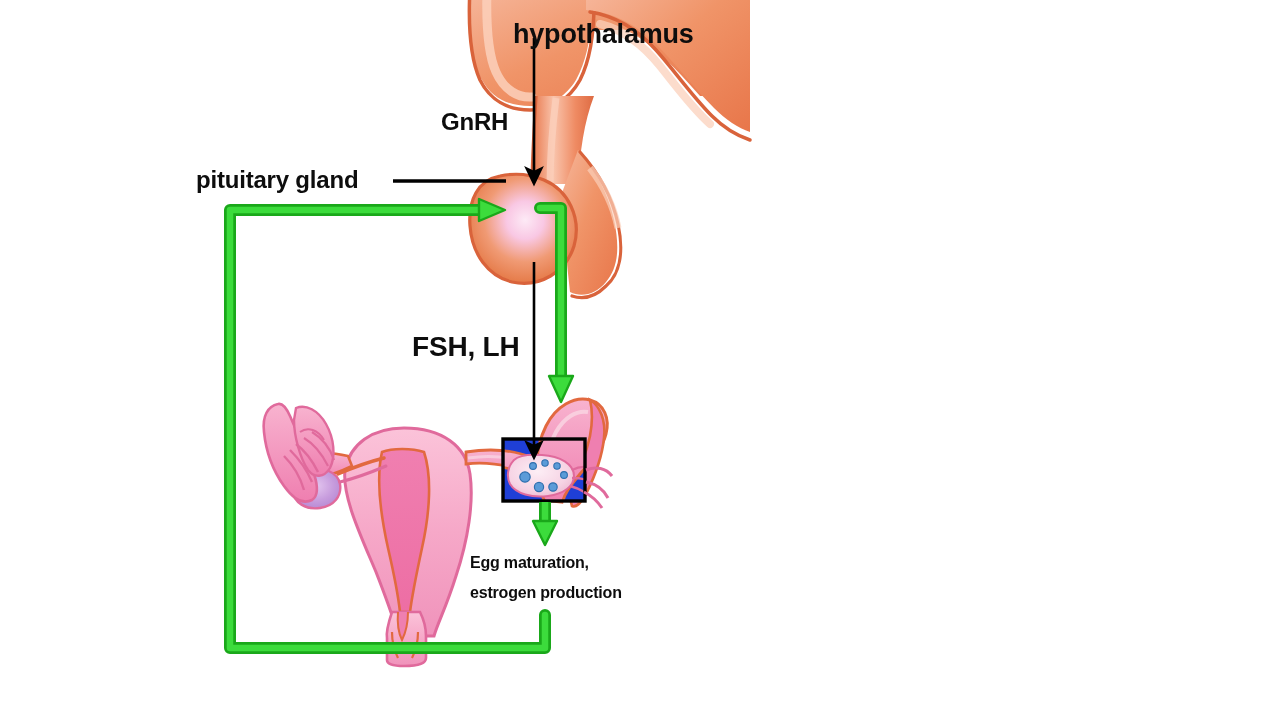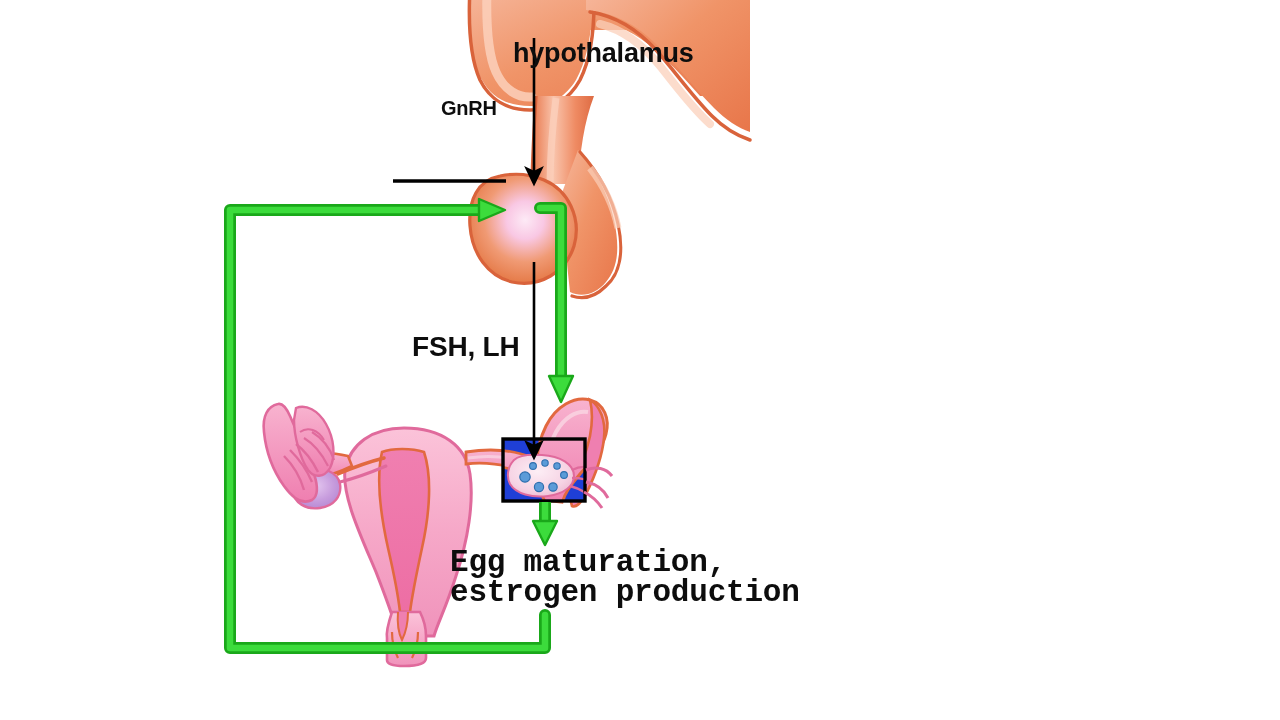--- a/index.html
+++ b/index.html
@@ -22,26 +22,25 @@
     color: #0d0d0d;
     white-space: pre;
     line-height: 1.18;
     letter-spacing: -0.2px;
   }
   #lbl-hypothalamus {
     left: 513px;
     top: 19px;
     font-size: 27px;
     z-index: 40;
-    margin-top: 19px;
   }
   #lbl-gnrh {
     left: 441px;
-    top: 97px;
-    font-size: 20px;
+    top: 108px;
+    font-size: 24px;
     z-index: 40;
   }
   #lbl-pituitary {
     left: 196px;
     top: 166px;
     font-size: 24px;
     z-index: 40;
   }
   #lbl-fshlh {
     left: 412px;
@@ -50,26 +49,25 @@
     z-index: 40;
   }
   #lbl-surge {
     left: 616px;
     top: 272px;
     font-size: 23.5px;
     line-height: 29.5px;
     z-index: 40;
   }
   #lbl-egg {
-    left: 450px;
+    left: 470px;
     top: 548px;
-    font-size: 31px;
+    font-size: 16px;
     line-height: 29.5px;
     z-index: 40;
-    font-family: Liberation Mono, monospace;
   }
   svg.layer {
     position: absolute;
     left: 0;
     top: 0;
     width: 1280px;
     height: 720px;
   }
   #anatomy { z-index: 10; }
   #arrows  { z-index: 30; }
@@ -289,20 +287,21 @@
       <path d="M 545 615 L 545 648 L 230 648 L 230 210 L 482 210" fill="none" stroke="#1aa81a" stroke-width="12" stroke-linecap="round" stroke-linejoin="round"></path>
       <path d="M 545 615 L 545 648 L 230 648 L 230 210 L 482 210" fill="none" stroke="#3cdc3c" stroke-width="6.5" stroke-linecap="round" stroke-linejoin="round"></path>
       <path d="M 479 199 L 479 221 L 505 210 Z" fill="#3cdc3c" stroke="#1aa81a" stroke-width="2.4" stroke-linejoin="round"></path>
     </g>
   </svg>
 
   <div class="lbl" id="lbl-hypothalamus">hypothalamus</div>
 
   <div class="lbl" id="lbl-gnrh">GnRH</div>
 
+  <div class="lbl" id="lbl-pituitary">pituitary gland</div>
 
   <div class="lbl" id="lbl-fshlh">FSH, LH</div>
 
 
   <div class="lbl" id="lbl-egg">Egg maturation,
 estrogen production</div>
 
 </div>
 
 </body></html>

